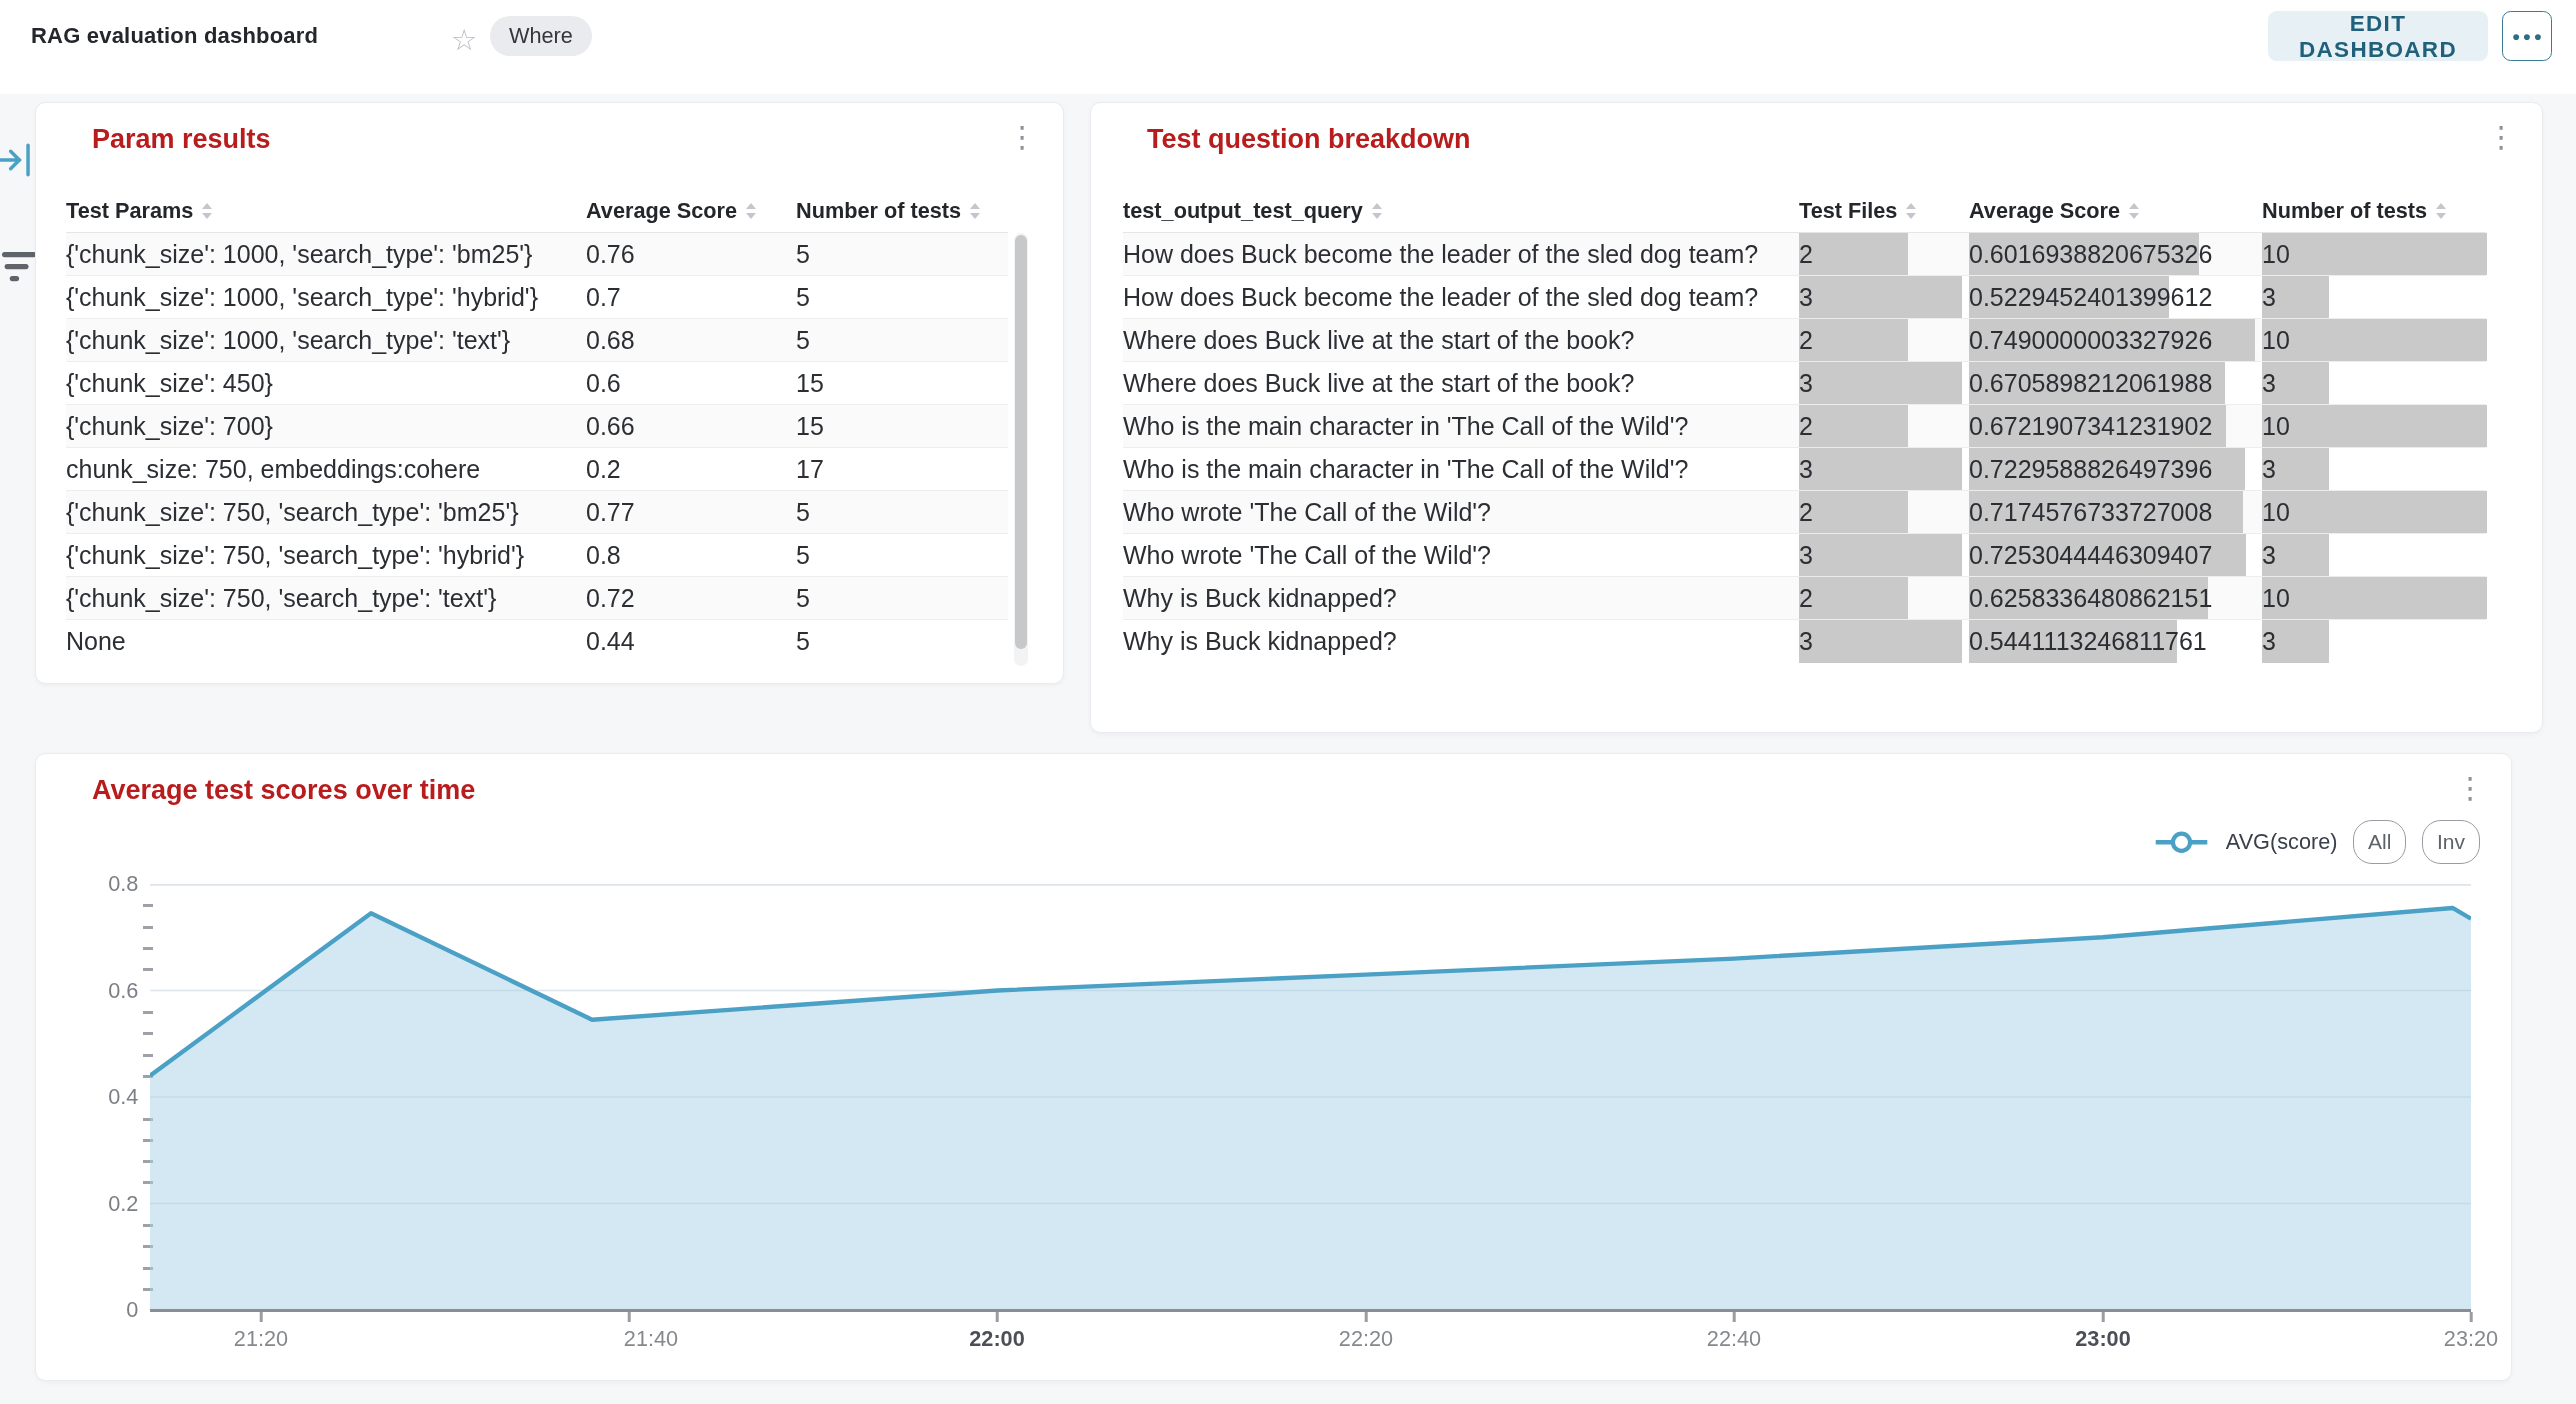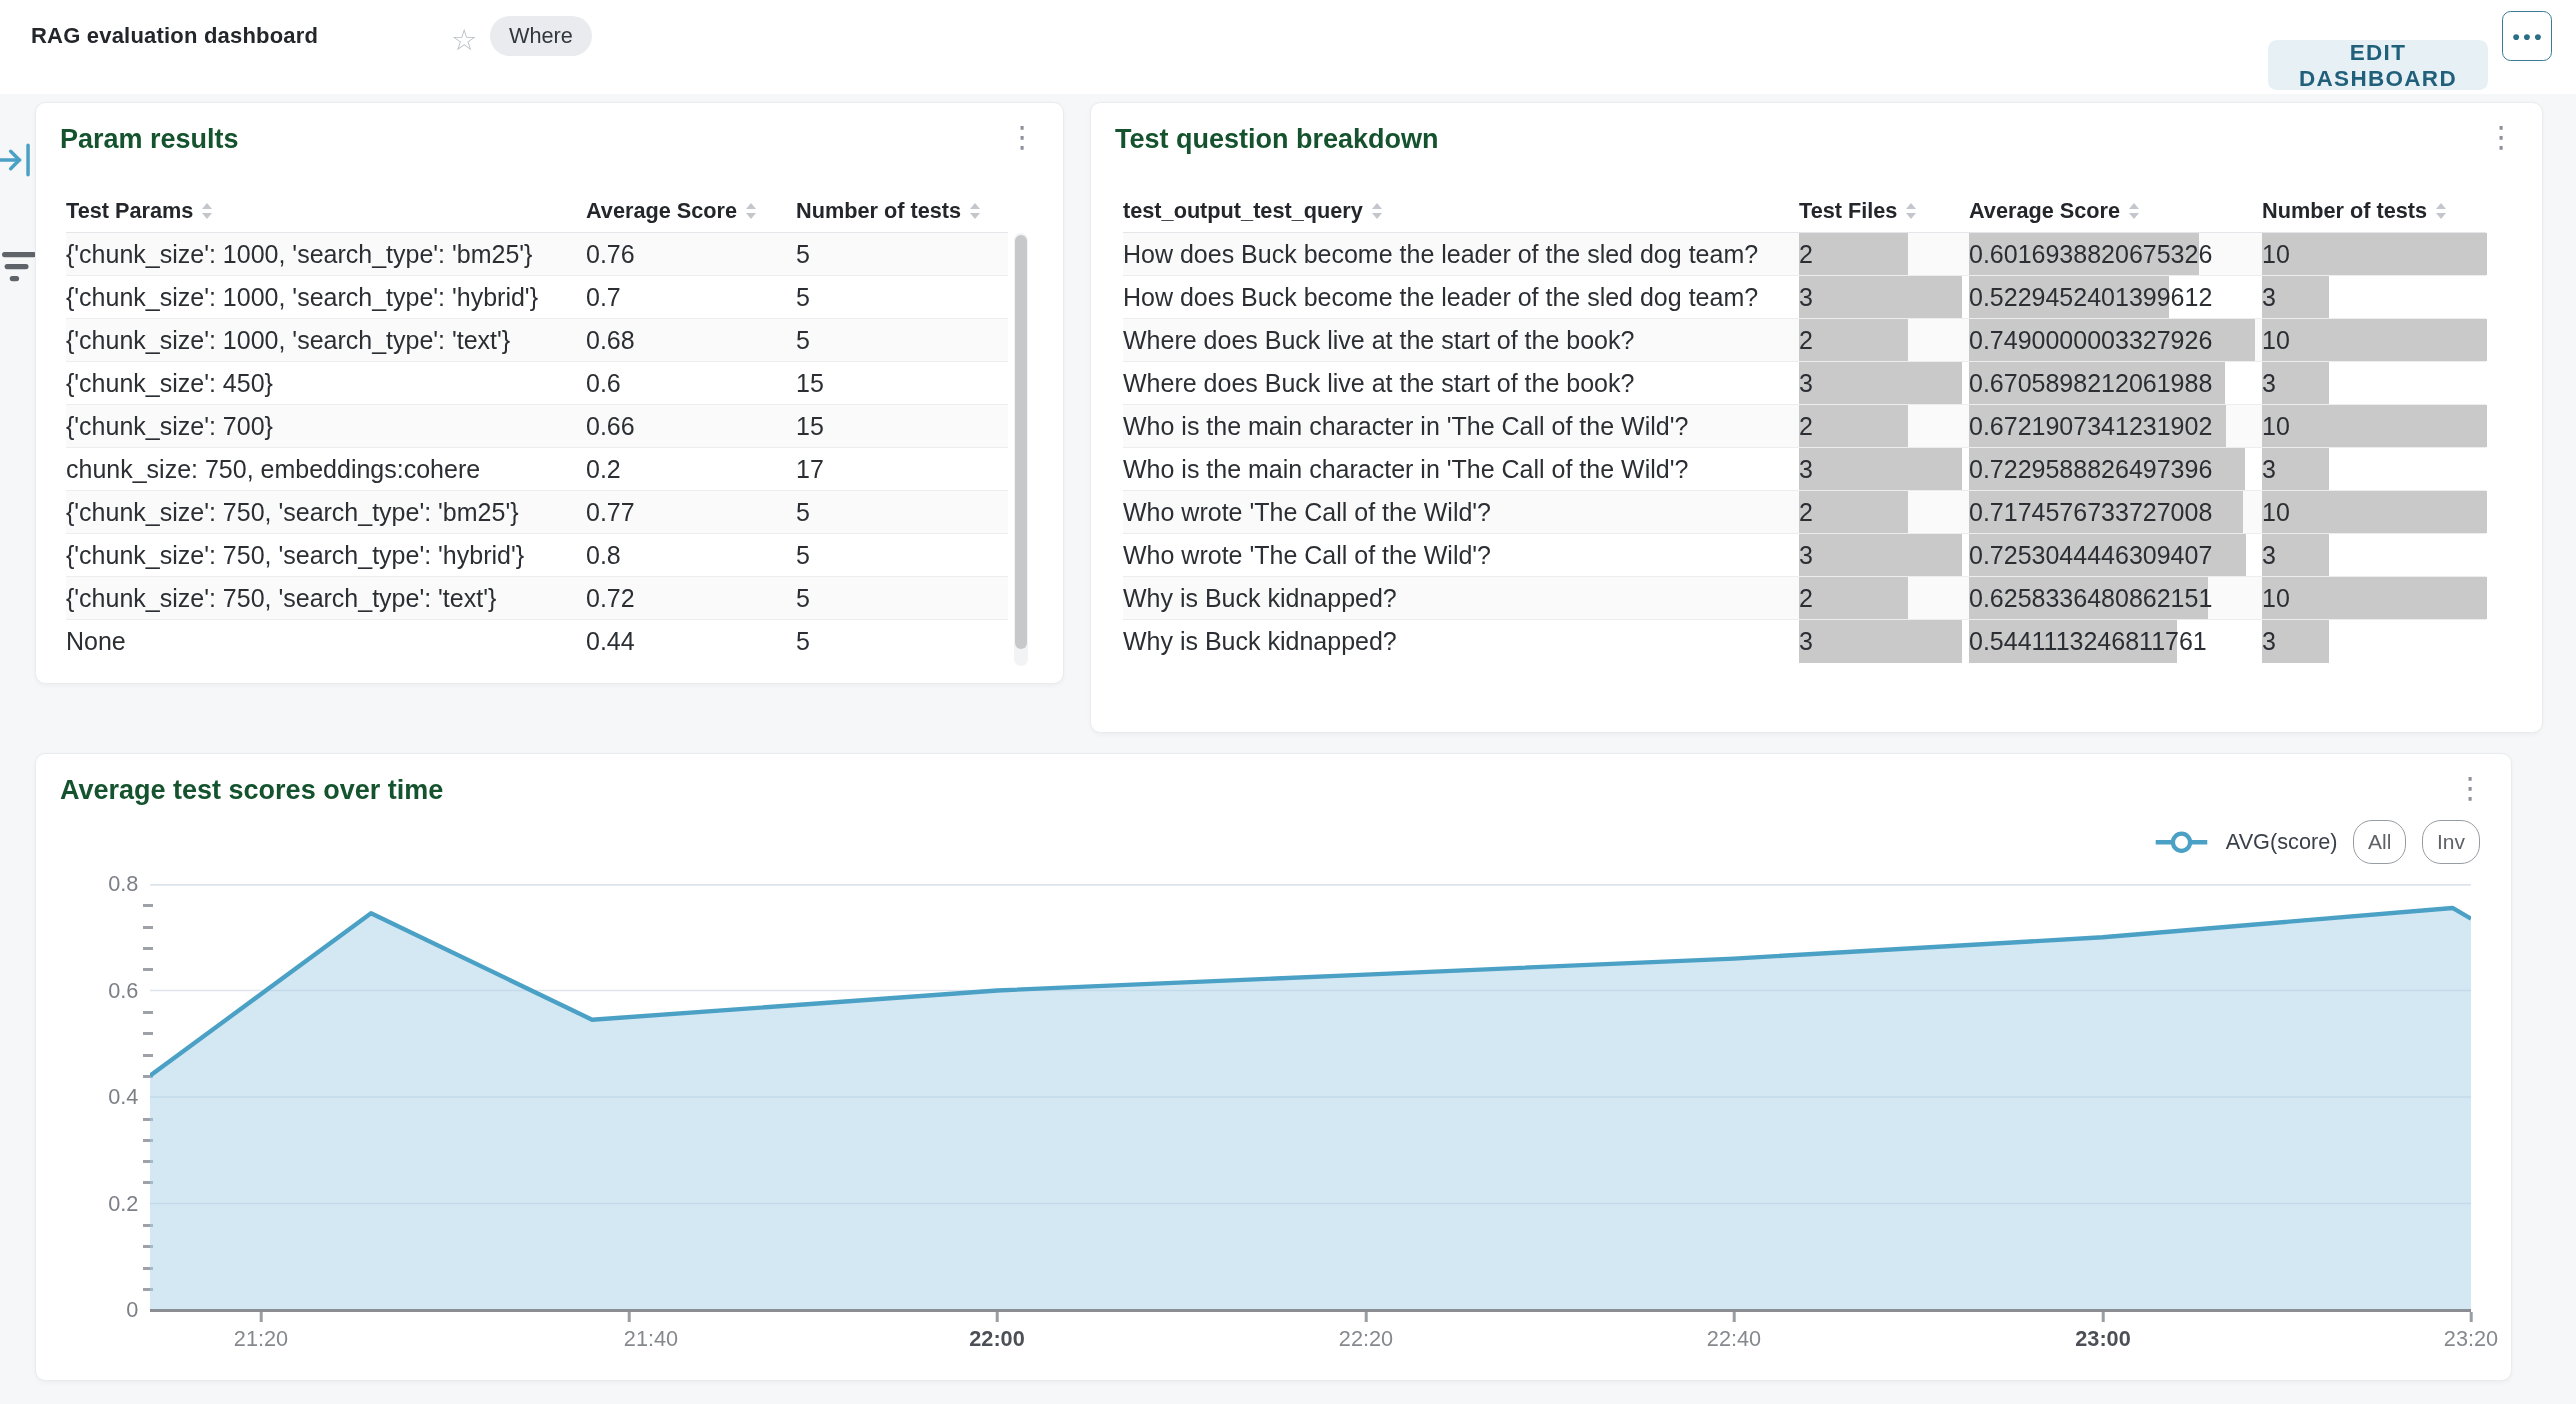--- a/index.html
+++ b/index.html
@@ -8,35 +8,35 @@
   .page { position:relative; width:2576px; height:1405px; }
 
   
   .top-header { position:absolute; left:0; top:0; width:100%; height:94px; background:#fff; }
   .page-title { position:absolute; left:31px; top:22.5px; font-size:22px; font-weight:bold; letter-spacing:0.2px; color:#23262b; }
   .star { position:absolute; left:451px; top:23.4px; font-size:29.4px; color:#b9bec6; cursor:pointer; }
   .badge { position:absolute; left:490px; top:15.6px; height:40px; padding:0 19px; background:#e9ebee; border-radius:20px;
            font-size:21.7px; color:#32373e; display:flex; align-items:center; }
   .edit-btn { position:absolute; left:2268px; top:11.3px; width:220px; height:50px; border:none; border-radius:8.7px;
               background:#e7f1f5; color:#21607b; font-size:22.5px; font-weight:bold; letter-spacing:1.3px; cursor:pointer;
-              font-family:inherit;margin-top:29px; }
+              font-family:inherit; }
   .more-btn { position:absolute; left:2502px; top:11.3px; width:50px; height:50px; background:#fff; border:1.7px solid #3c7a93;
               border-radius:8.7px; color:#2d6e87; cursor:pointer; display:flex; align-items:center; justify-content:center; }
   .more-dots { font-size:21px; font-weight:bold; letter-spacing:3.5px; margin-left:3.5px; line-height:1; }
 
   
   .canvas-icon { position:absolute; }
 
   
   .card { position:absolute; background:#fff; border:0.9px solid #e9ebee; border-radius:10.4px; box-shadow:0 1.7px 4.3px rgba(0,0,0,.04); }
   #param-card { left:35px; top:102px; width:1029px; height:582px; }
   #breakdown-card { left:1090px; top:102px; width:1453px; height:631px; }
   #chart-card { left:35px; top:753px; width:2477px; height:628px; }
   .card-head { position:absolute; left:24px; right:21px; top:21px; display:flex; justify-content:space-between; align-items:flex-start; }
-  .card-title { font-size:27px; font-weight:bold; color:#14532d; }
+  .card-title { font-size:27px; font-weight:bold; color:#b91c1c;margin-left:32px; }
   .kebab { font-size:29.4px; color:#8d929a; line-height:.9; cursor:pointer; padding:0 5.2px; }
 
   
   .table { position:absolute; top:87px; }
   #param-table { left:30px; width:942px; }
   #breakdown-table { left:32px; width:1363px; }
   .thead { display:flex; height:43px; align-items:center; border-bottom:1.7px solid #e4e5e8; }
   .th { font-size:21.7px; font-weight:bold; color:#23262b; display:flex; align-items:center; height:100%; cursor:pointer; }
   .trow { display:flex; height:43px; border-bottom:0.9px solid #ededee; font-size:25px; color:#2b2e33; cursor:pointer; }
   .trow:last-child { border-bottom:none; }

